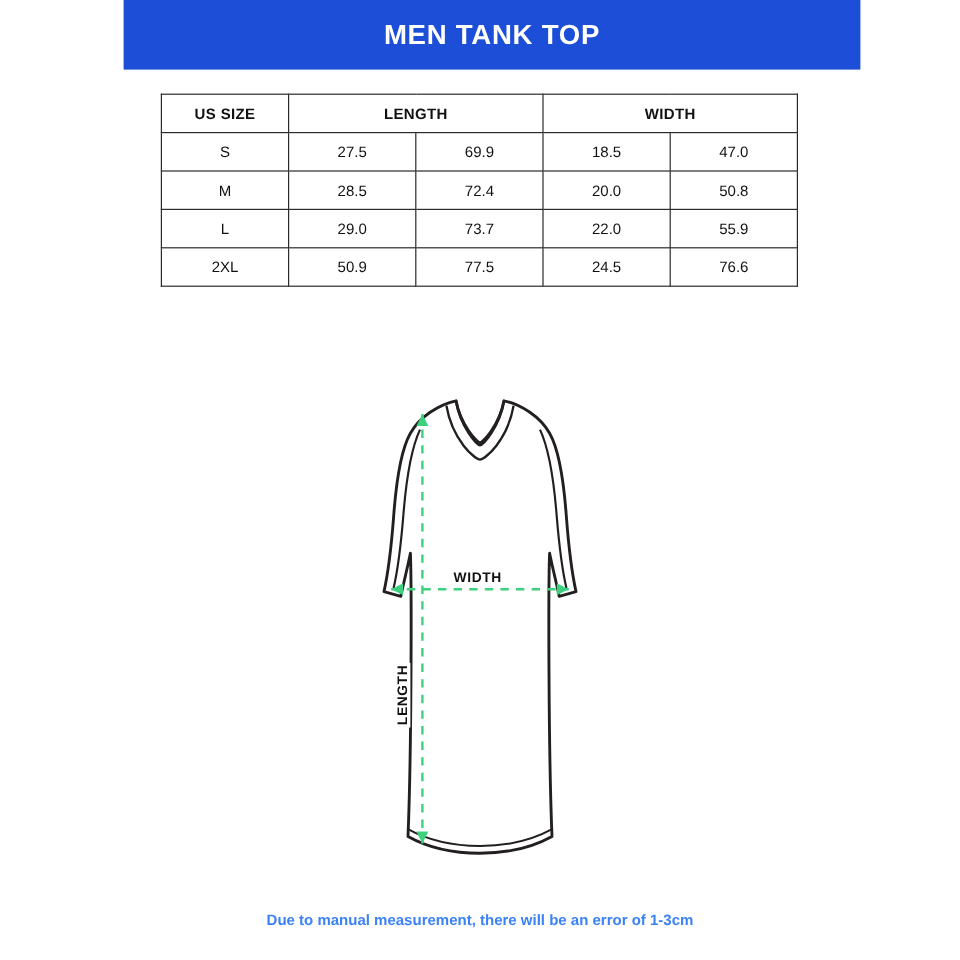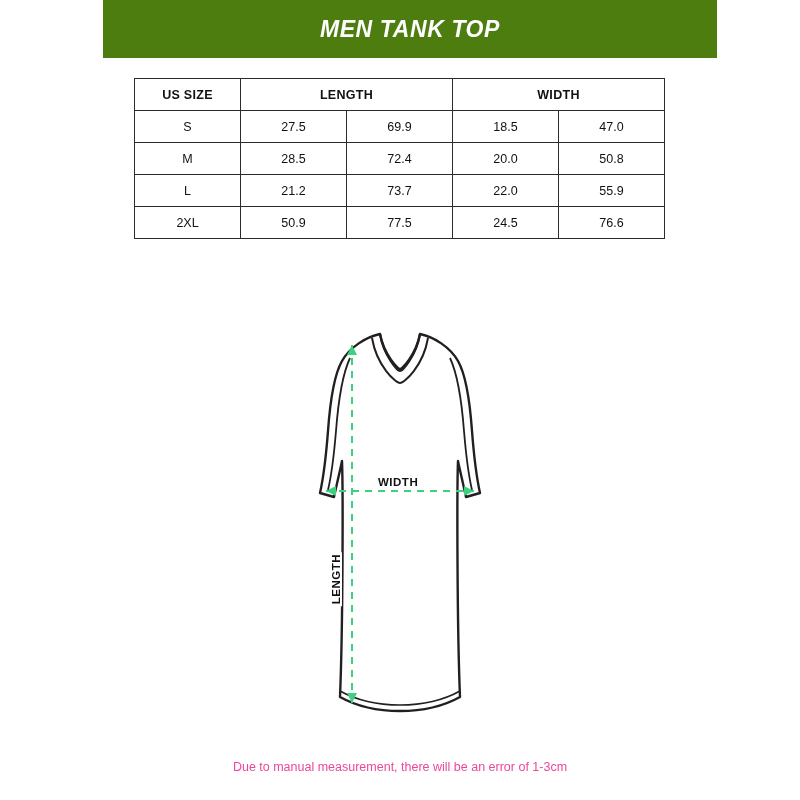--- a/index.html
+++ b/index.html
@@ -13,25 +13,24 @@
     overflow: hidden;
   }
 
   
   .header {
     position: absolute;
     left: 103px;
     top: 0;
     width: 614px;
     height: 58px;
-    background: #4d7c0f;
+    background: #1d4ed8;
     display: flex;
     align-items: center;
     justify-content: center;
-    font-style: italic;
   }
   .header-title {
     color: #ffffff;
     font-size: 23px;
     font-weight: bold;
     letter-spacing: 0.6px;
     text-align: center;
   }
 
   
@@ -97,23 +96,23 @@
     transform: rotate(180deg);
   }
 
   
   .footer-note {
     position: absolute;
     left: 0;
     top: 760px;
     width: 800px;
     text-align: center;
-    color: #ec4899;
+    color: #3b82f6;
     font-size: 12.5px;
-    font-weight: normal;
+    font-weight: bold;
   }
 </style>
 </head>
 <body>
 
 <div class="header">
   <div class="header-title">MEN TANK TOP</div>
 </div>
 
 <div class="table-wrap">
@@ -142,21 +141,21 @@
       </tr>
       <tr>
         <td class="bold-cell">M</td>
         <td>28.5</td>
         <td>72.4</td>
         <td>20.0</td>
         <td>50.8</td>
       </tr>
       <tr>
         <td class="bold-cell">L</td>
-        <td>21.2</td>
+        <td>29.0</td>
         <td>73.7</td>
         <td>22.0</td>
         <td>55.9</td>
       </tr>
       <tr>
         <td class="bold-cell">2XL</td>
         <td>50.9</td>
         <td>77.5</td>
         <td>24.5</td>
         <td>76.6</td>

